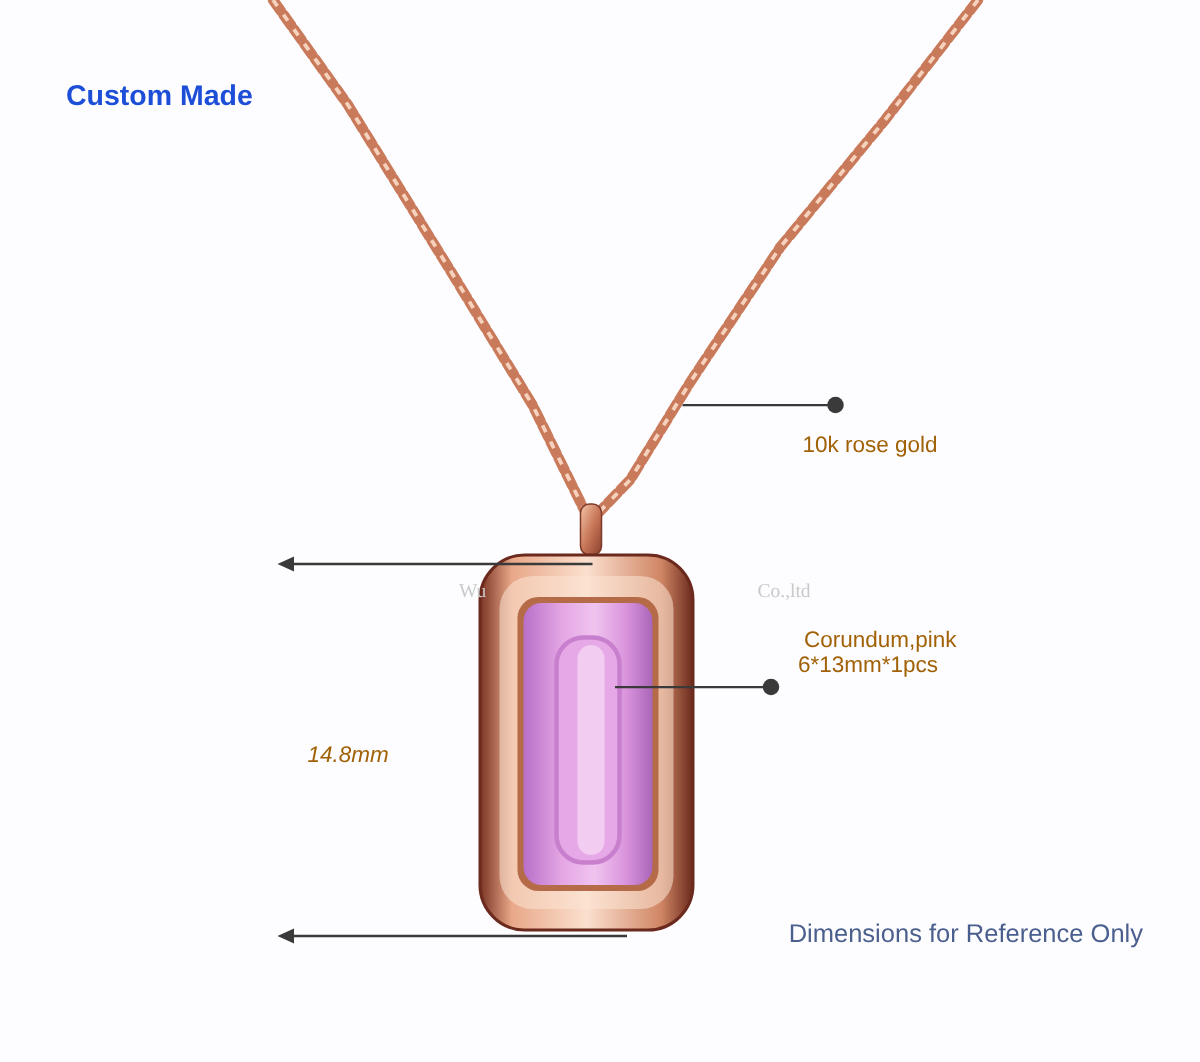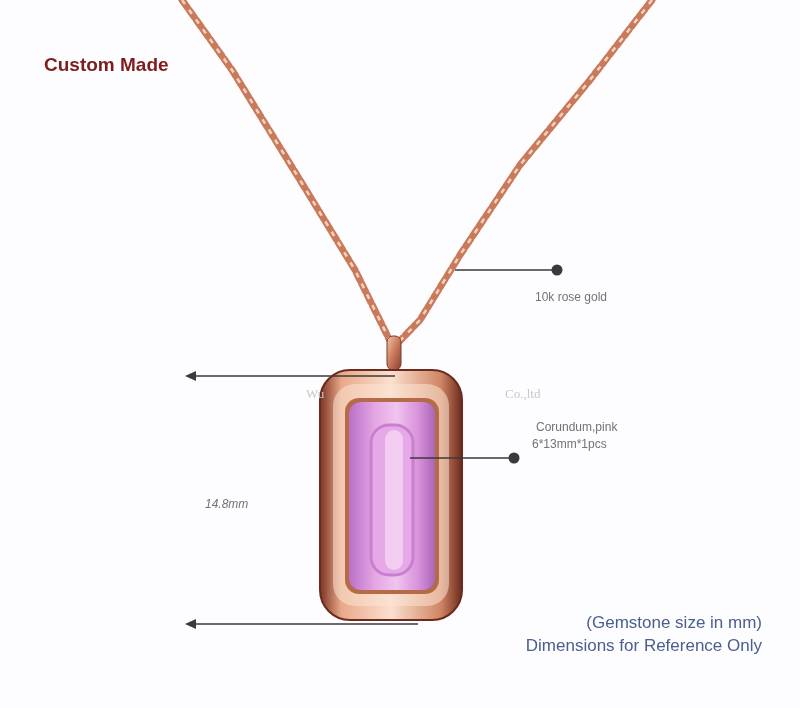--- a/index.html
+++ b/index.html
@@ -3,25 +3,25 @@
 <meta charset="utf-8">
 <style>
   html, body { margin: 0; padding: 0; }
   body {
     width: 800px; height: 708px; position: relative; overflow: hidden;
     background: #fdfcfe;
     font-family: "Liberation Sans", sans-serif;
   }
   .abs { position: absolute; }
   .header-text {
-    color: #7f1d1d; font-weight: bold; font-size: 19px; line-height: 26px;
+    color: #1d4ed8; font-weight: bold; font-size: 19px; line-height: 26px;
     left: 44px; top: 52px;
   }
   .label {
-    color: #737373; font-size: 12px; line-height: 18px; white-space: nowrap;
+    color: #a16207; font-size: 15px; line-height: 18px; white-space: nowrap;
   }
   .note {
     color: #4a5f8e; font-size: 17px; line-height: 23px; text-align: right;
     right: 38px; top: 611px;
   }
   .watermark {
     color: #c9c9c9; font-family: "Liberation Serif", serif; font-size: 13px;
   }
   svg { position: absolute; left: 0; top: 0; }
 </style>
@@ -103,15 +103,14 @@
 
 <div class="abs label" style="left:535px; top:288px;">10k rose gold</div>
 <div class="abs label" style="left:524px; top:418px;margin-left:12px;">Corundum,pink</div>
 <div class="abs label" style="left:532px; top:435px;">6*13mm*1pcs</div>
 <div class="abs label" style="left:205px; top:495px;font-style:italic;">14.8mm</div>
 
 <div class="abs watermark" style="left:306px; top:386px;">Wu</div>
 <div class="abs watermark" style="left:464px; top:386px;margin-left:41px;">Co.,ltd</div>
 
 <div class="abs note">
-  <div>(Gemstone size in mm)</div>
   <div>Dimensions for Reference Only</div>
 </div>
 
 </body></html>

